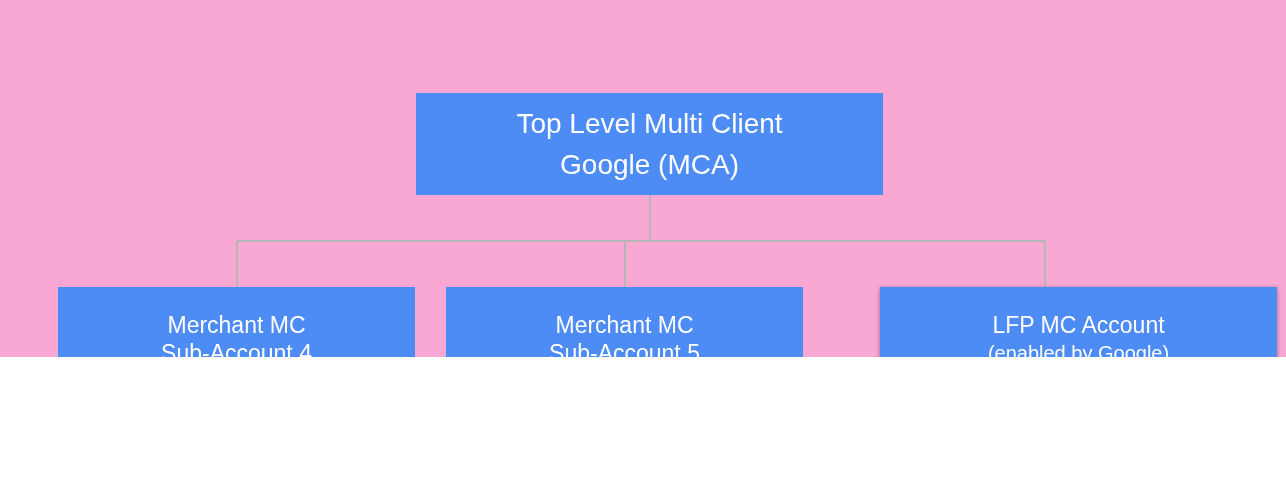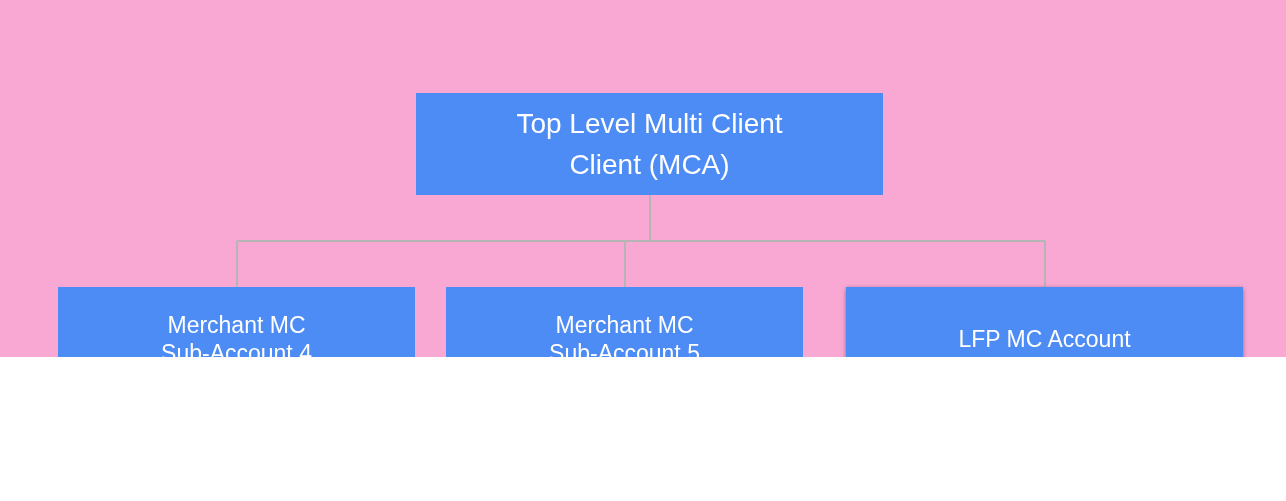--- a/index.html
+++ b/index.html
@@ -45,21 +45,21 @@
     font-size: 23px;
     line-height: 28px;
   }
   #sub2-node {
     left: 446px; top: 287px;
     width: 357px; height: 103px;
     font-size: 23px;
     line-height: 28px;
   }
   #lfp-node {
-    left: 846px; top: 287px;
+    left: 880px; top: 287px;
     width: 397px; height: 104px;
     font-size: 23px;
     line-height: 28px;
     box-shadow: 0 2px 5px rgba(0,0,0,0.30), 0 0 3px rgba(0,0,0,0.12);
   }
   #lfp-node .line2 { font-size: 20px; }
 
   .gmb-icon {
     position: absolute;
     z-index: 2;
@@ -85,35 +85,36 @@
     <g>
       <path d="M1044,391 V438 H237 V407" stroke="#000000" stroke-width="2" fill="none"></path>
       <path d="M625,438 V407" stroke="#000000" stroke-width="2" fill="none"></path>
       <polygon points="237,390 230.5,409 243.5,409" fill="#000000"></polygon>
       <polygon points="625,390 618.5,409 631.5,409" fill="#000000"></polygon>
     </g>
   </svg>
 
   <div class="node" id="mca-node">
     <div class="line1">Top Level Multi Client</div>
-    <div class="line2">Client (MCA)</div>
+    <div class="line2">Google (MCA)</div>
   </div>
 
   <div class="node" id="sub1-node">
     <div class="line1">Merchant MC</div>
     <div class="line2">Sub-Account 4</div>
   </div>
 
   <div class="node" id="sub2-node">
     <div class="line1">Merchant MC</div>
     <div class="line2">Sub-Account 5</div>
   </div>
 
   <div class="node" id="lfp-node">
     <div class="line1">LFP MC Account</div>
+    <div class="line2">(enabled by Google)</div>
   </div>
 
   <svg class="gmb-icon" id="gmb-icon-1" width="72" height="66" viewBox="0 0 72 66">
     <defs>
       <clipPath id="bodyClip1">
           <rect x="8" y="15" width="56" height="49" rx="5.5"></rect>
         </clipPath>
     </defs>
     <rect x="6.5" y="13" width="59" height="52" rx="7" fill="#ffffff"></rect>
     <rect x="8" y="15" width="56" height="49" rx="5.5" fill="#4285f4"></rect>

